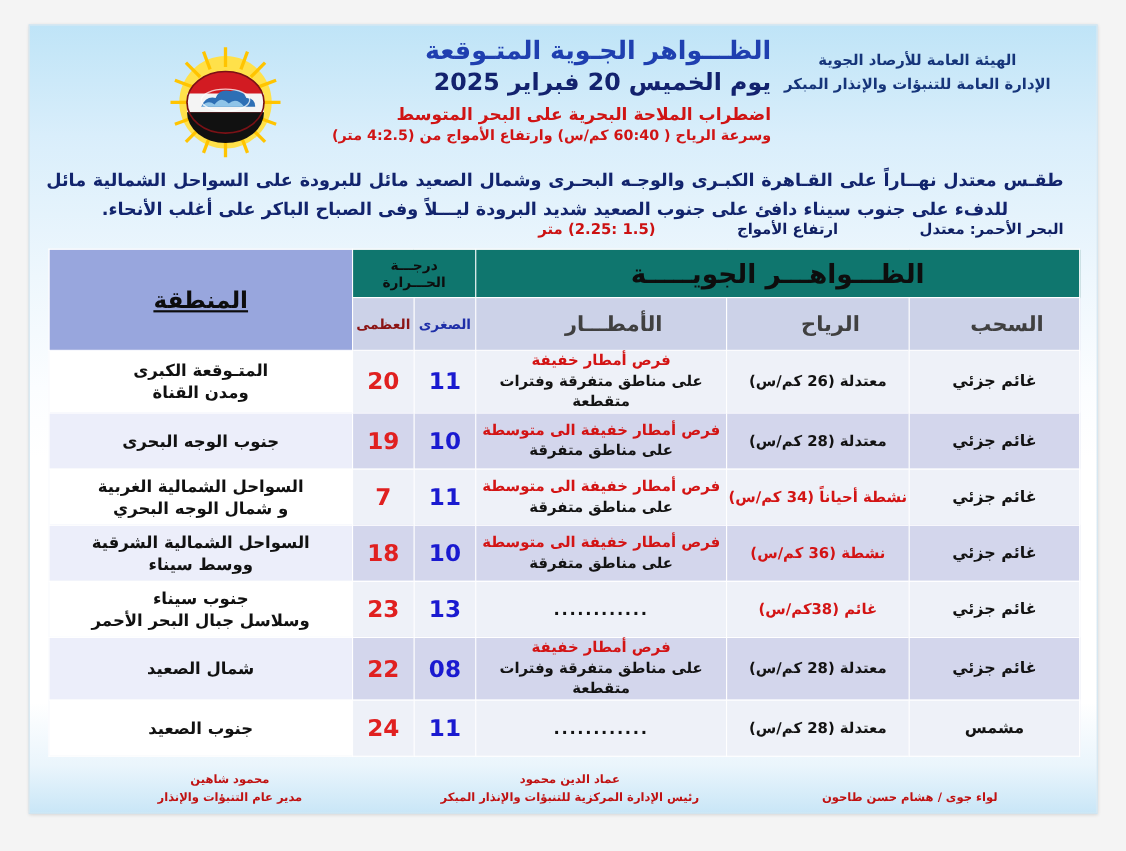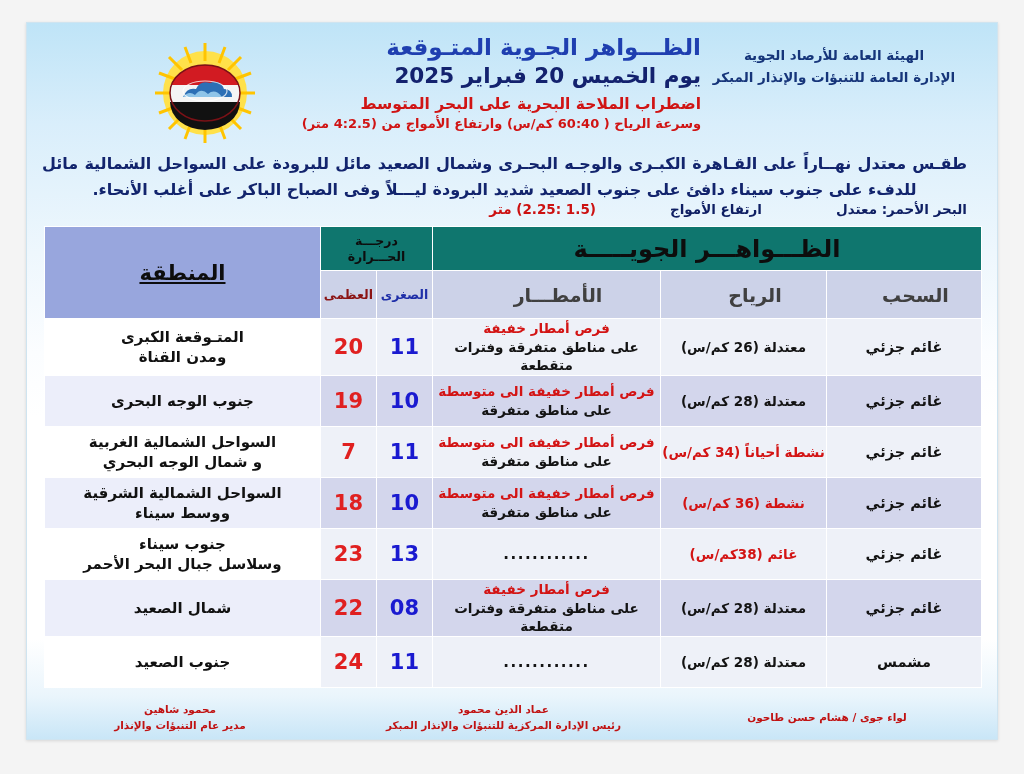--- a/index.html
+++ b/index.html
@@ -200,26 +200,26 @@
     font-size: 15px;
     font-weight: bold;
     line-height: 1.34;
     background: #ffffff !important;
   }
   tr.r-even td.c-region { background: #eceefa !important; }
 
   
   .footer {
     position: absolute;
-    left: 3px; right: 20px;
+    left: 32px; right: 20px;
     top: 678px;
     display: flex;
     flex-direction: row-reverse;
     justify-content: space-between;
-    align-items: center;
+    align-items: flex-end;
   }
   .sig {
     text-align: center;
     color: #c01212;
     font-size: 10.5px;
     font-weight: bold;
     line-height: 1.55;
     width: 300px;
   }
   .sig .n { display: block; }

